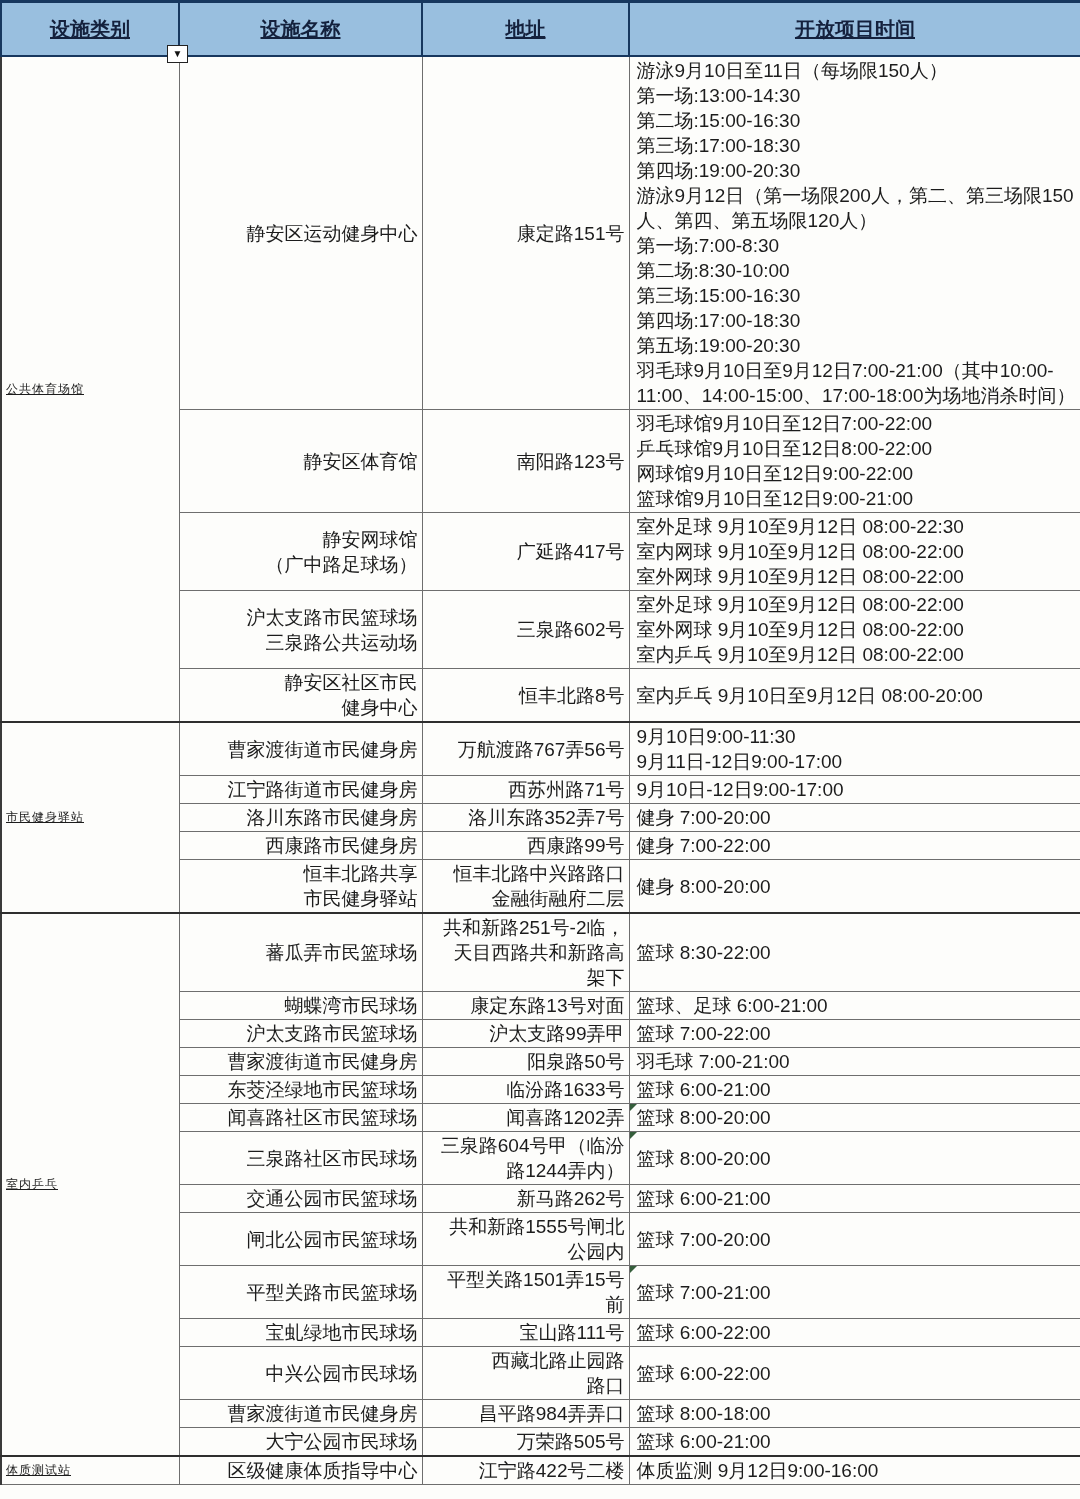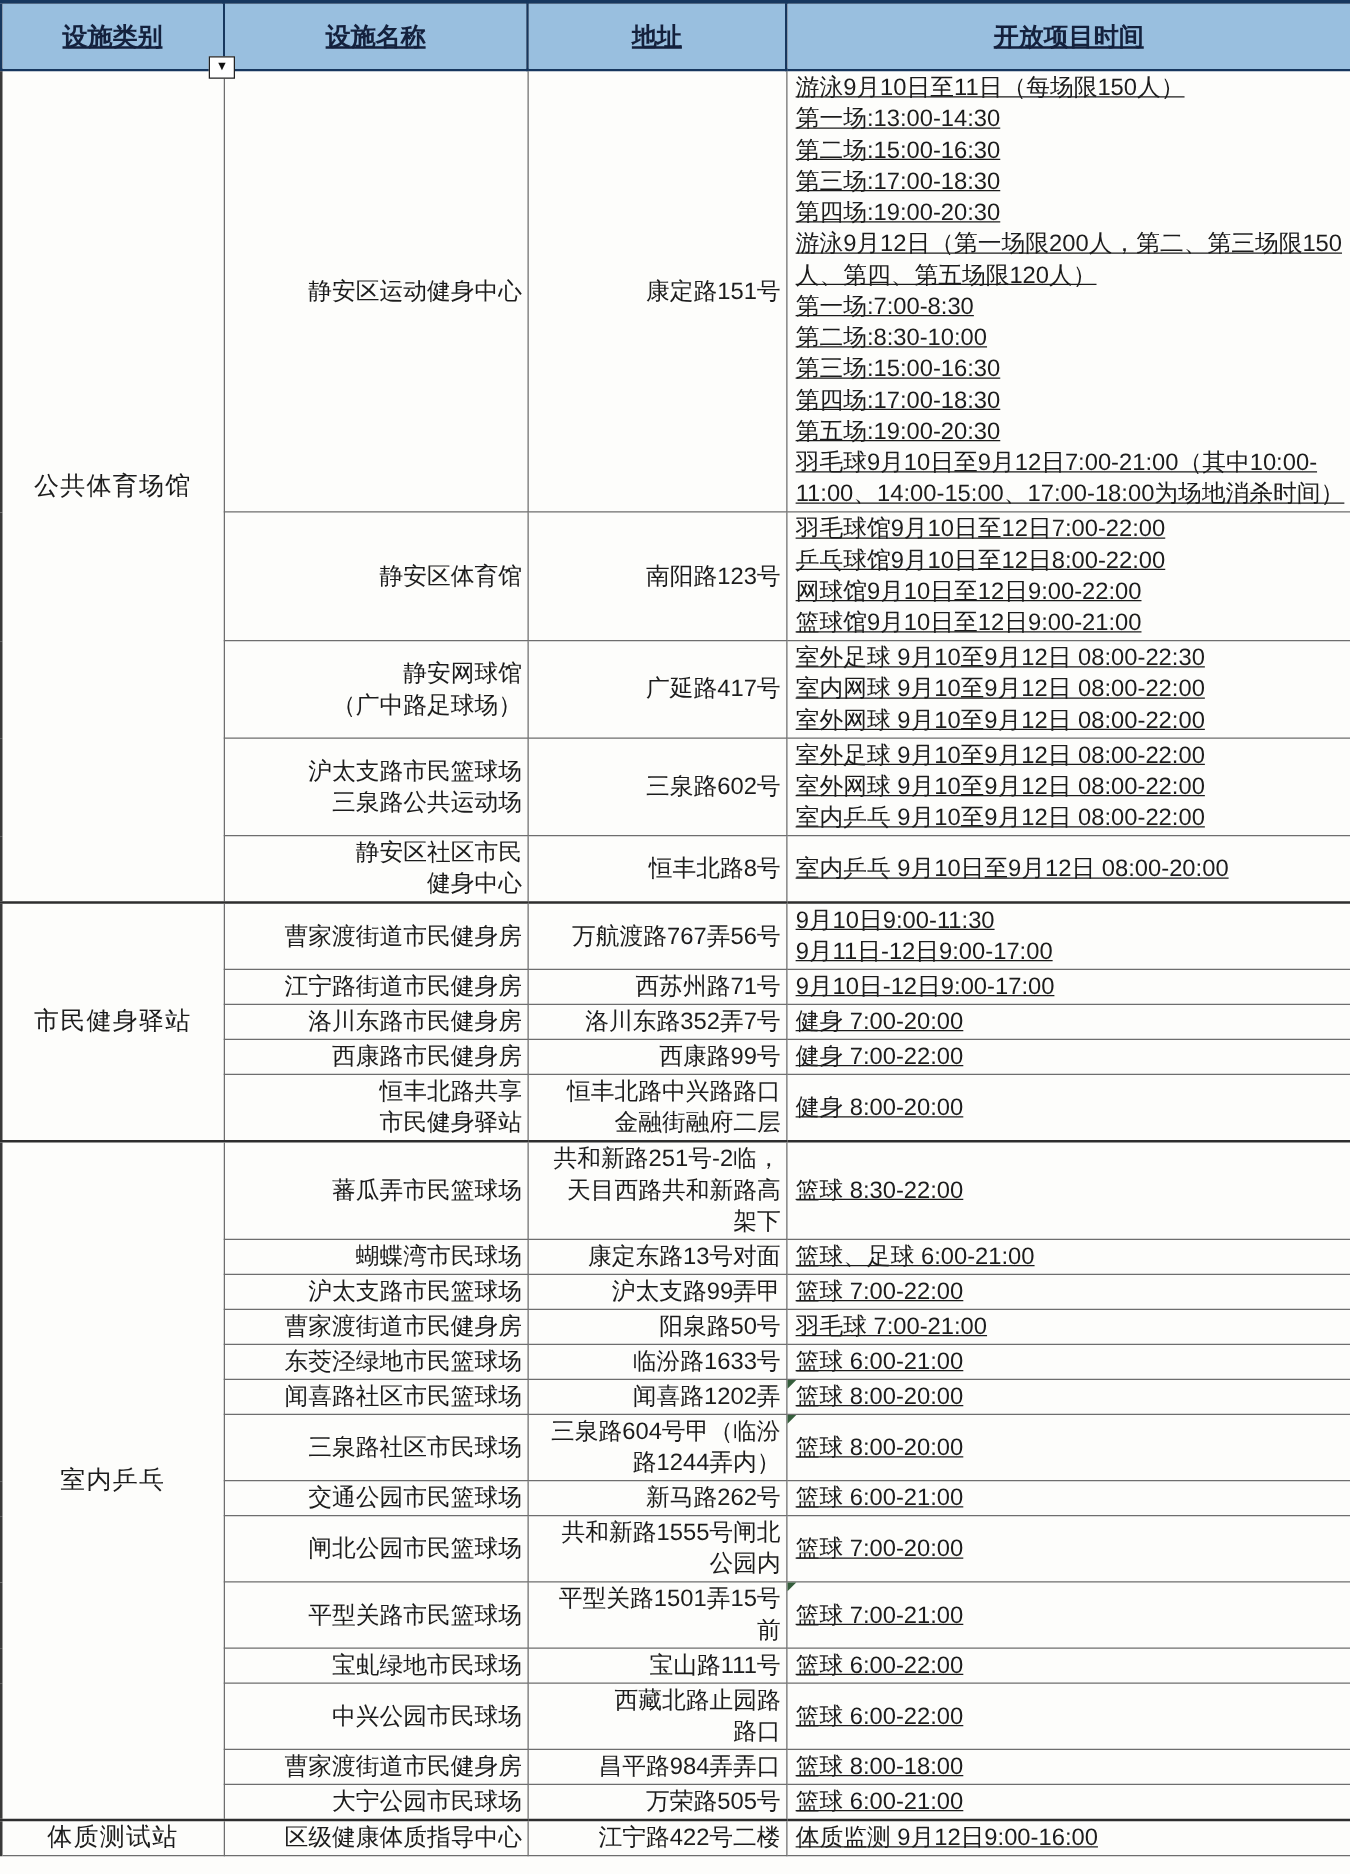--- a/index.html
+++ b/index.html
@@ -41,32 +41,33 @@
   }
   td{
     border:1px solid var(--grid);
     font-size:19px;
     line-height:25px;
     vertical-align:middle;
     padding:1px 4px;
     white-space:pre-line;
   }
   td.cat{
-    text-align:center;
-    font-size:20px;
+    text-align:left;
+    font-size:12px;
     letter-spacing:1px;
+    text-decoration:underline;
   }
   td.name,td.addr{text-align:right;}
   td.time{
     text-align:left;
     padding-left:7px;
     white-space:normal;
     position:relative;
   }
-  td.time .tline{white-space:normal;text-decoration:underline;}
+  td.time .tline{white-space:normal;}
   td.time.marked::before{
     content:"";
     position:absolute;left:0;top:0;
     border-top:7px solid var(--marker);
     border-right:7px solid transparent;
   }
   tr.group-start > td{border-top:2px solid var(--group-border);}
   .filter-btn{
     position:absolute;
     right:-10px;bottom:-8px;

